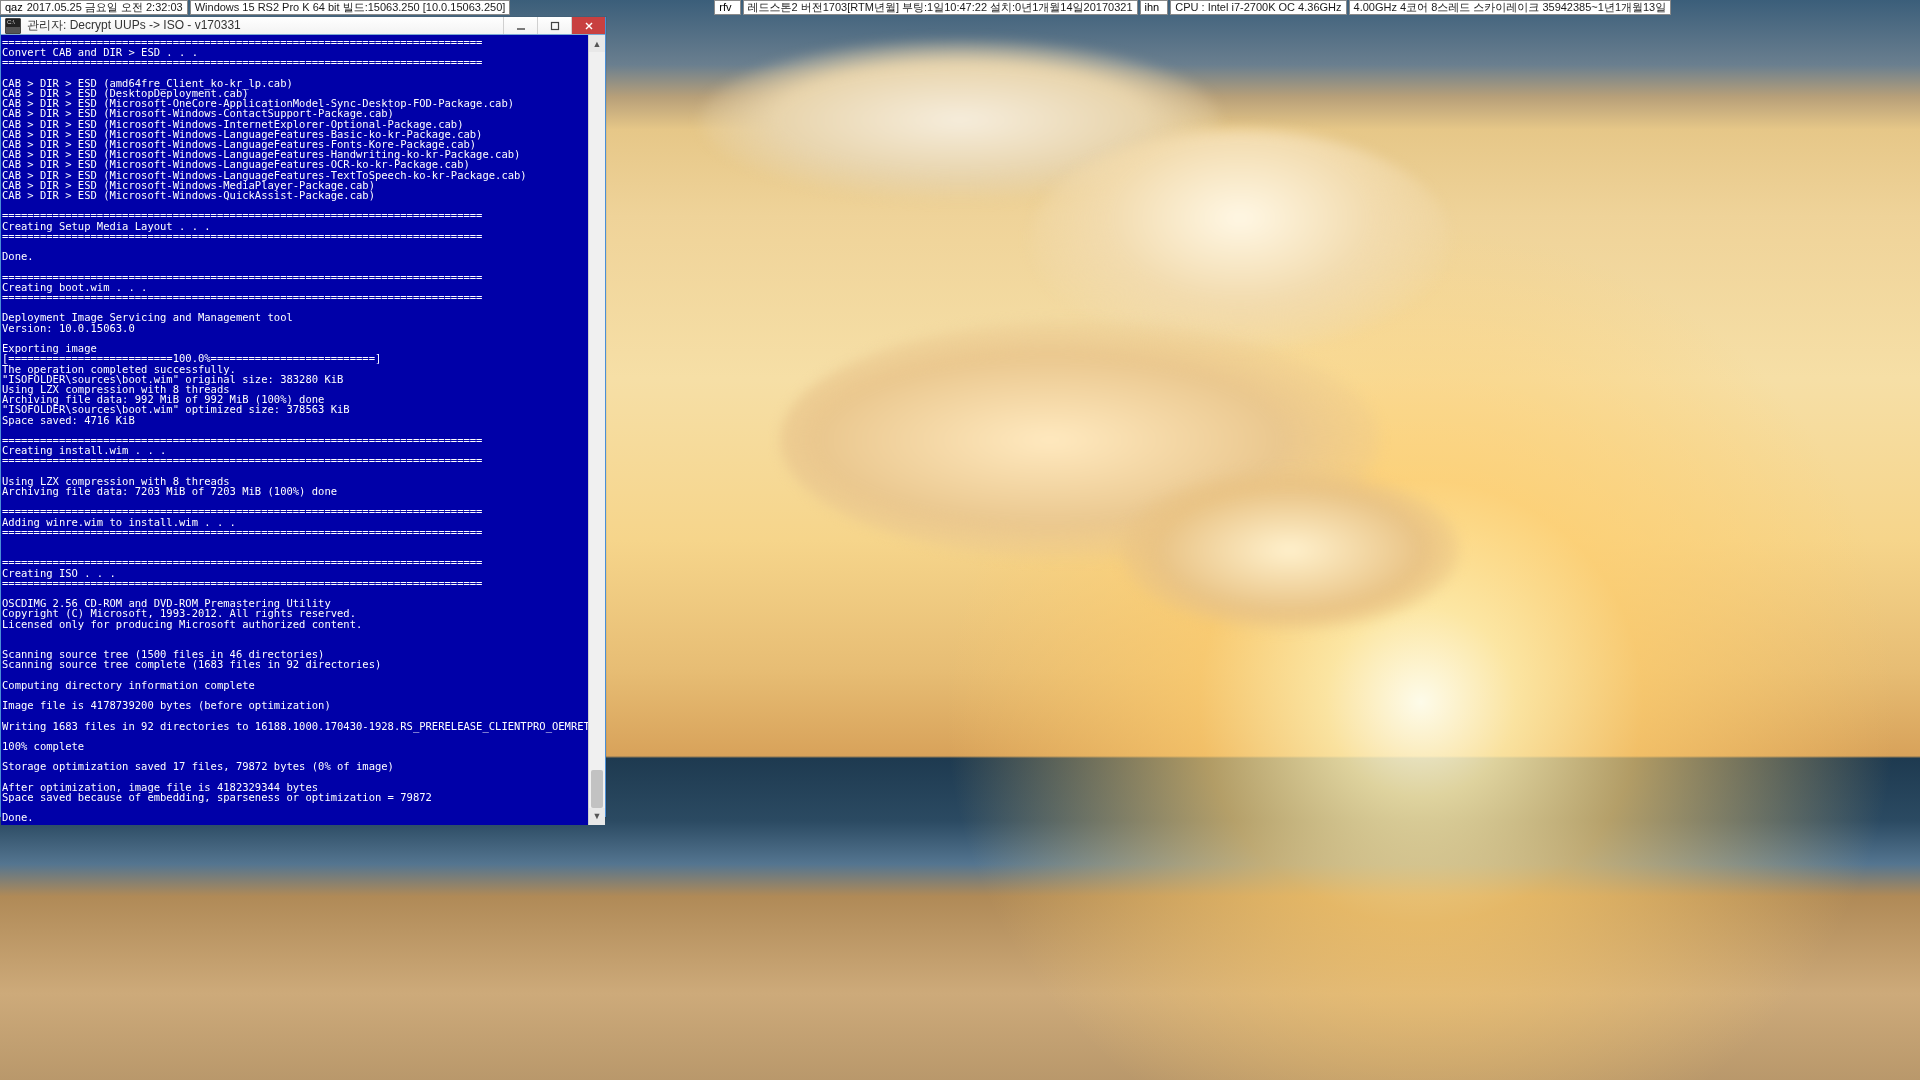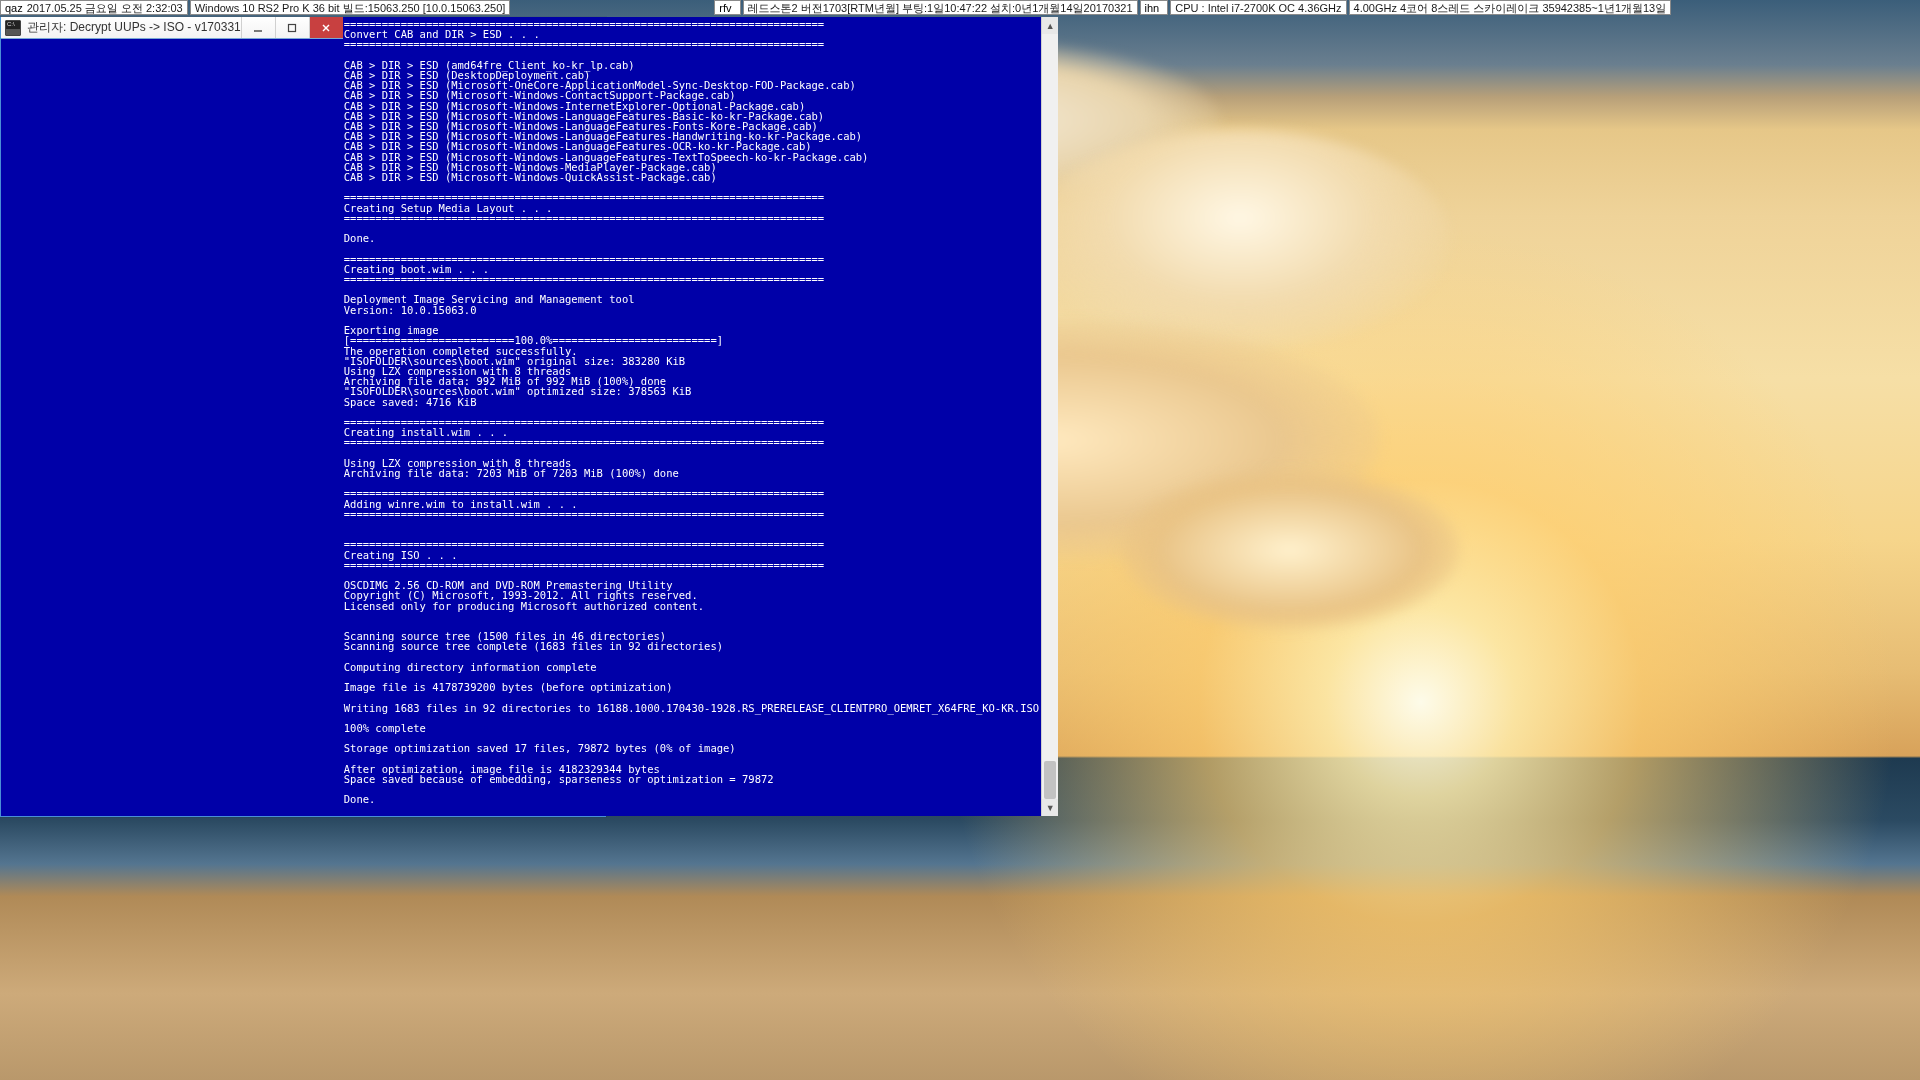--- a/index.html
+++ b/index.html
@@ -16,32 +16,32 @@
   
   .cloud { position: absolute; border-radius: 50%; filter: blur(6px); }
   .c1 { left: 700px; top: 40px; width: 520px; height: 160px; background: radial-gradient(ellipse at 50% 50%, #f6eddc 0%, #e8d4ac 50%, rgba(200,170,120,0) 75%); }
   .c2 { left: 1030px; top: 130px; width: 420px; height: 220px; background: radial-gradient(ellipse at 50% 40%, #fff7e4 0%, #f2dbae 45%, rgba(210,170,110,0) 78%); }
   .c3 { left: 780px; top: 320px; width: 600px; height: 240px; background: radial-gradient(ellipse at 45% 50%, #ffe9bf 0%, #eac78e 50%, rgba(200,160,100,0) 78%); }
   .c4 { left: 1120px; top: 470px; width: 340px; height: 160px; background: radial-gradient(ellipse at 50% 50%, #fff1cd 0%, #e9c385 55%, rgba(200,150,90,0) 80%); }
 
   
   .topbar { position: absolute; top: 0; left: 0; right: 0; height: 16px; display: flex; gap: 2px; font-size: 11px; line-height: 14px; }
   .chip {
-    display: inline-flex; align-items: center; height: 15px;
+    display: inline-flex; align-items: flex-end; height: 15px;
     background: #fff; color: #1a1a1a; border: 1px solid #8a8a8a; padding: 0 4px;
     white-space: nowrap;
   }
   .chip .tag { color: #000; font-weight: 400; margin-right: 4px; }
 
   
   .window {
     position: absolute; left: 0; top: 17px; width: 606px; height: 800px;
     border: 1px solid #4a8fd6; border-top: none;
     box-shadow: 0 0 0 1px rgba(0,0,0,0.05);
-    display: flex; flex-direction: row;
+    display: flex; flex-direction: column;
     background: #0000a8;
   }
   .titlebar {
     height: 22px; display: flex; align-items: center;
     background: linear-gradient(180deg, #ffffff 0%, #f3f3f3 100%);
     border-bottom: 1px solid #7aa9d4;
     font-size: 12px; color: #333;
   }
   .titlebar .icon { width: 16px; height: 16px; margin: 0 4px;
     background: linear-gradient(180deg,#222 0%, #222 55%, #555 56%, #555 100%);
@@ -82,21 +82,21 @@
   <div class="cloud c3"></div>
   <div class="cloud c4"></div>
 </div>
 
 <div class="topbar">
   <span class="chip">
       <span class="tag">qaz</span>
       <span>2017.05.25 금요일  오전 2:32:03</span>
     </span>
   <span class="chip">
-      <span>Windows 10 RS2 Pro K 36 bit 빌드:15063.250 [10.0.15063.250]</span>
+      <span>Windows 15 RS2 Pro K 64 bit 빌드:15063.250 [10.0.15063.250]</span>
     </span>
   <span style="flex:0 0 200px"></span>
   <span class="chip">
       <span class="tag">rfv</span>
     </span>
   <span class="chip">
       <span>레드스톤2 버전1703[RTM년월] 부팅:1일10:47:22 설치:0년1개월14일20170321</span>
     </span>
   <span class="chip">
       <span class="tag">ihn</span>

